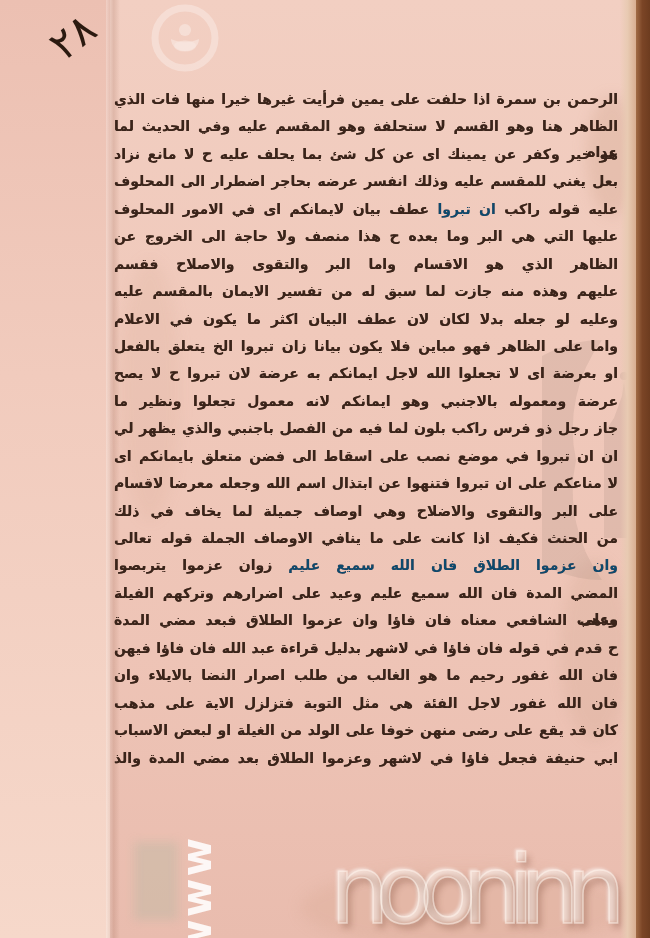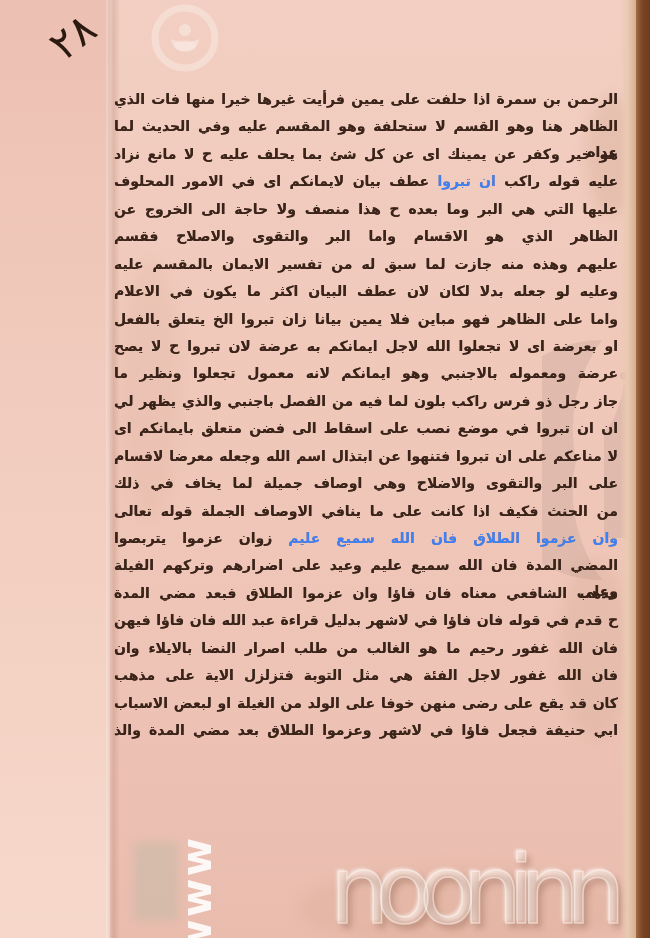--- a/index.html
+++ b/index.html
@@ -51,21 +51,21 @@
     direction:rtl;
   }
   .ms-line{
     height:27.45px;overflow:visible;
     font-family:"DejaVu Sans",sans-serif;
     font-size:14px;font-weight:700;line-height:26px;
     text-align:justify;text-align-last:justify;
     color:#3a241a;
     text-shadow:0 0 0.6px rgba(55,30,18,0.7);
   }
-  .seg-red{color:#3b82f6;text-shadow:0 0 0.6px rgba(178,58,30,0.6);}
+  .seg-red{color:#0c4a6e;text-shadow:0 0 0.6px rgba(178,58,30,0.6);}
   
   .www-wm{
     position:absolute;left:172px;top:958px;z-index:4;
     transform:rotate(-90deg);transform-origin:0 0;
     font-family:"DejaVu Sans",sans-serif;font-weight:700;
     font-size:42px;letter-spacing:2px;color:rgba(255,255,255,0.88);
   }
   
   .noonin-wm{
     position:absolute;left:330px;top:836px;z-index:4;white-space:nowrap;
@@ -105,26 +105,27 @@
     </g>
   </svg>
 </div>
 
 <div class="layer page-number">٢٨</div>
 
 <div class="manuscript" id="manuscript">
     <div class="ms-line"><span class="seg-ink">الرحمن بن سمرة اذا حلفت على يمين فرأيت غيرها خيرا منها فات الذي</span></div>
     <div class="ms-line"><span class="seg-ink">الظاهر هنا وهو القسم لا ستحلفة وهو المقسم عليه وفي الحديث لما عداه</span></div>
     <div class="ms-line"><span class="seg-ink">هو خير وكفر عن يمينك اى عن كل شئ بما يحلف عليه ح لا مانع نزاد</span></div>
+    <div class="ms-line"><span class="seg-ink">بعل يغني للمقسم عليه وذلك انفسر عرضه بحاجر اضطرار الى المحلوف</span></div>
     <div class="ms-line"><span class="seg-ink">عليه قوله راكب </span><span class="seg-red">ان تبروا</span><span class="seg-ink"> عطف بيان لايمانكم اى في الامور المحلوف</span></div>
     <div class="ms-line"><span class="seg-ink">عليها التي هي البر وما بعده ح هذا منصف ولا حاجة الى الخروج عن</span></div>
     <div class="ms-line"><span class="seg-ink">الظاهر الذي هو الاقسام واما البر والتقوى والاصلاح فقسم</span></div>
     <div class="ms-line"><span class="seg-ink">عليهم وهذه منه جازت لما سبق له من تفسير الايمان بالمقسم عليه</span></div>
     <div class="ms-line"><span class="seg-ink">وعليه لو جعله بدلا لكان لان عطف البيان اكثر ما يكون في الاعلام</span></div>
-    <div class="ms-line"><span class="seg-ink">واما على الظاهر فهو مباين فلا يمين بيانا زان تبروا الخ يتعلق بالفعل</span></div>
+    <div class="ms-line"><span class="seg-ink">واما على الظاهر فهو مباين فلا يكون بيانا زان تبروا الخ يتعلق بالفعل</span></div>
     <div class="ms-line"><span class="seg-ink">او بعرضة اى لا تجعلوا الله لاجل ايمانكم به عرضة لان تبروا ح لا يصح</span></div>
     <div class="ms-line"><span class="seg-ink">عرضة ومعموله بالاجنبي وهو ايمانكم لانه معمول تجعلوا ونظير ما</span></div>
     <div class="ms-line"><span class="seg-ink">جاز رجل ذو فرس راكب بلون لما فيه من الفصل باجنبي والذي يظهر لي</span></div>
     <div class="ms-line"><span class="seg-ink">ان ان تبروا في موضع نصب على اسقاط الى فضن متعلق بايمانكم اى</span></div>
     <div class="ms-line"><span class="seg-ink">لا مناعكم على ان تبروا فتنهوا عن ابتذال اسم الله وجعله معرضا لاقسام</span></div>
     <div class="ms-line"><span class="seg-ink">على البر والتقوى والاضلاح وهي اوصاف جميلة لما يخاف في ذلك</span></div>
     <div class="ms-line"><span class="seg-ink">من الحنث فكيف اذا كانت على ما ينافي الاوصاف الجملة قوله تعالى</span></div>
     <div class="ms-line"><span class="seg-red">وان عزموا الطلاق فان الله سميع عليم</span><span class="seg-ink"> زوان عزموا يتربصوا</span></div>
     <div class="ms-line"><span class="seg-ink">المضي المدة فان الله سميع عليم وعيد على اضرارهم وتركهم الفيلة وعلى</span></div>
     <div class="ms-line"><span class="seg-ink">مذهب الشافعي معناه فان فاؤا وان عزموا الطلاق فبعد مضي المدة</span></div>

